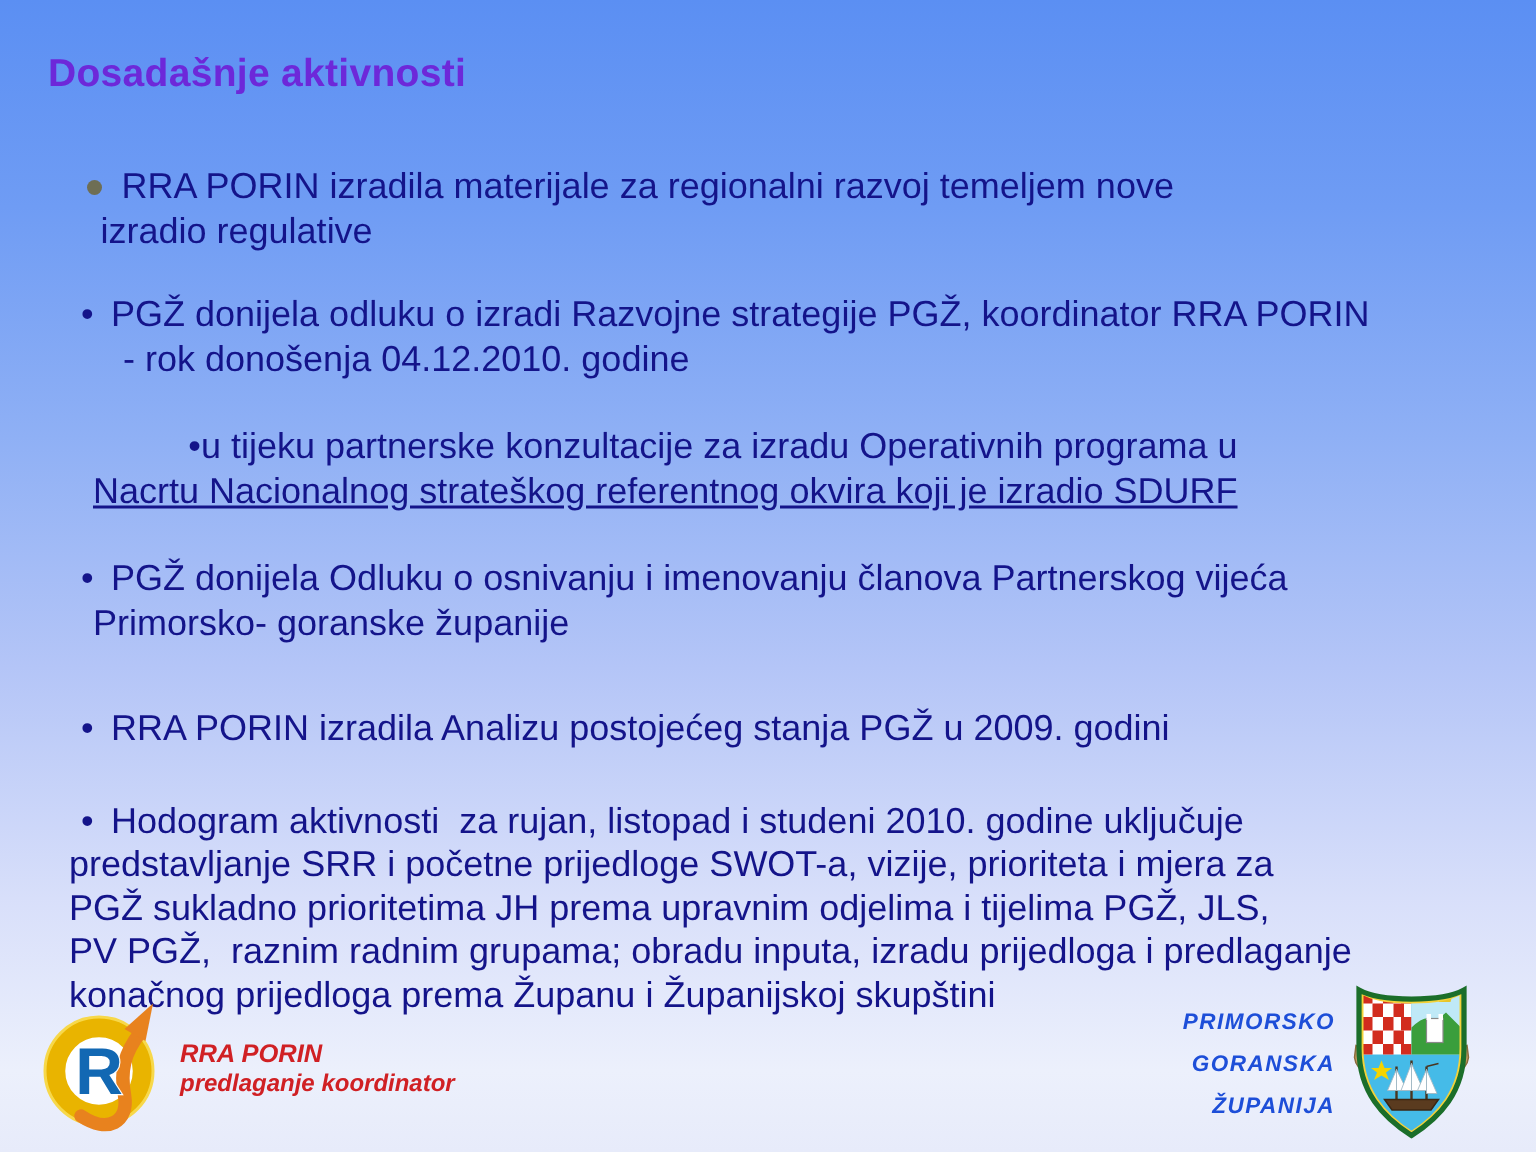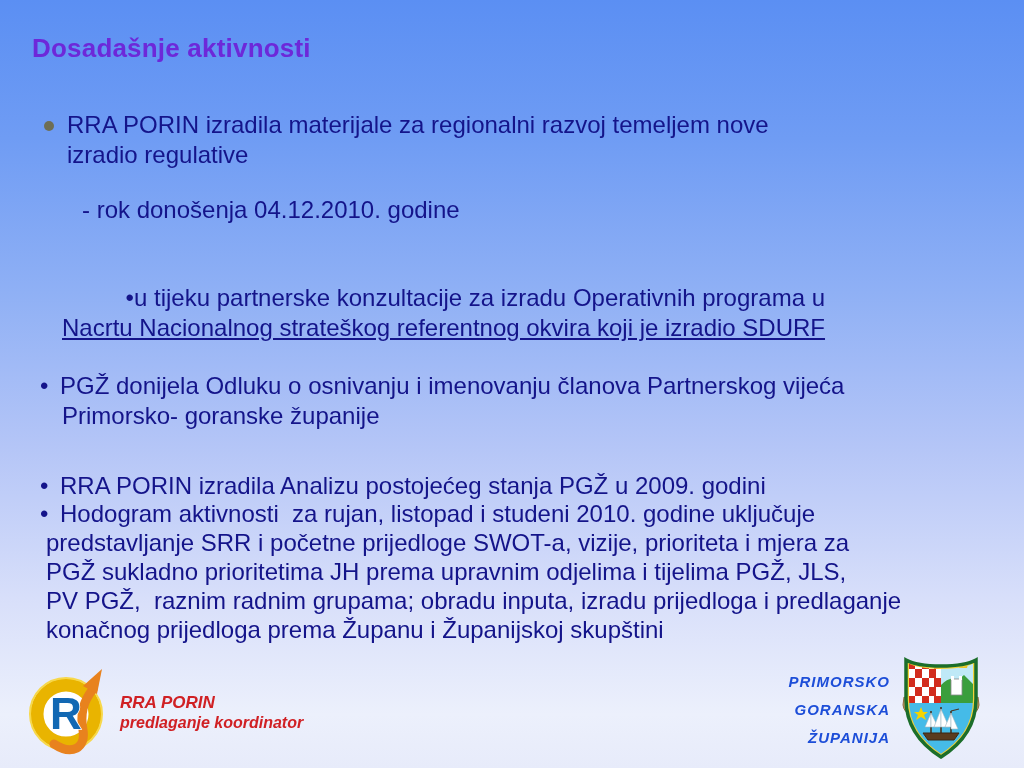--- a/index.html
+++ b/index.html
@@ -8,36 +8,36 @@
     font-family:"Liberation Sans","DejaVu Sans",sans-serif;
     background:linear-gradient(180deg,#5b8ff3 0%,#6f9cf4 18%,#8fb0f5 38%,#b4c5f7 58%,#d8dffa 78%,#ecf0fc 93%,#e7ebfa 100%);
   }
   .title{
     position:absolute;left:32px;top:33px;
     font-size:26px;font-weight:bold;color:#6d28d9;letter-spacing:.2px;
   }
   .bullet-block{
     position:absolute;color:#14148a;font-size:24px;line-height:30px;
   }
-  .bullet-line{white-space:pre;}
+  .bullet-line{white-space:pre;margin-left:14px;}
   .marker-dot{
     display:inline-block;width:10px;height:10px;border-radius:50%;
     background:#6e6e54;margin-right:13px;vertical-align:2px;
   }
   .marker-char{display:inline-block;width:20px;}
   .b1{left:44px;top:110px;}
   .b1 .cont{margin-left:23px;}
   .b2{left:40px;top:195px;}
   .b2 .cont{margin-left:42px;}
   .b3{left:40px;top:283px;text-align:right;}
   .b3 .cont{margin-left:22px;text-decoration:underline;}
   .b4{left:40px;top:371px;}
   .b4 .cont{margin-left:22px;}
   .b5{left:40px;top:471px;}
-  .b6{left:40px;top:499px;line-height:29px;}
+  .b6{left:40px;top:533px;line-height:29px;}
   .b6 .cont{margin-left:6px;}
   .rra-logo{position:absolute;left:26px;top:664px;}
   .rra-text{
     position:absolute;left:120px;top:693px;color:#d02024;
     font-weight:bold;font-style:italic;line-height:20px;
   }
   .rra-title{font-size:17px;}
   .rra-sub{font-size:16px;}
   .county{
     position:absolute;left:756px;top:668px;width:134px;text-align:right;
@@ -50,20 +50,21 @@
 <body>
 
 <div class="title">Dosadašnje aktivnosti</div>
 
 <div class="bullet-block b1">
   <div class="bullet-line"><span class="marker-dot"></span><span>RRA PORIN izradila materijale za regionalni razvoj temeljem nove</span></div>
   <div class="bullet-line cont">izradio regulative</div>
 </div>
 
 <div class="bullet-block b2">
+  <div class="bullet-line"><span class="marker-char">•</span><span>PGŽ donijela odluku o izradi Razvojne strategije PGŽ, koordinator RRA PORIN</span></div>
   <div class="bullet-line cont">- rok donošenja 04.12.2010. godine</div>
 </div>
 
 <div class="bullet-block b3">
   <div class="bullet-line"><span class="marker-char">•</span><span>u tijeku partnerske konzultacije za izradu Operativnih programa u</span></div>
   <div class="bullet-line cont">Nacrtu Nacionalnog strateškog referentnog okvira koji je izradio SDURF</div>
 </div>
 
 <div class="bullet-block b4">
   <div class="bullet-line"><span class="marker-char">•</span><span>PGŽ donijela Odluku o osnivanju i imenovanju članova Partnerskog vijeća</span></div>

